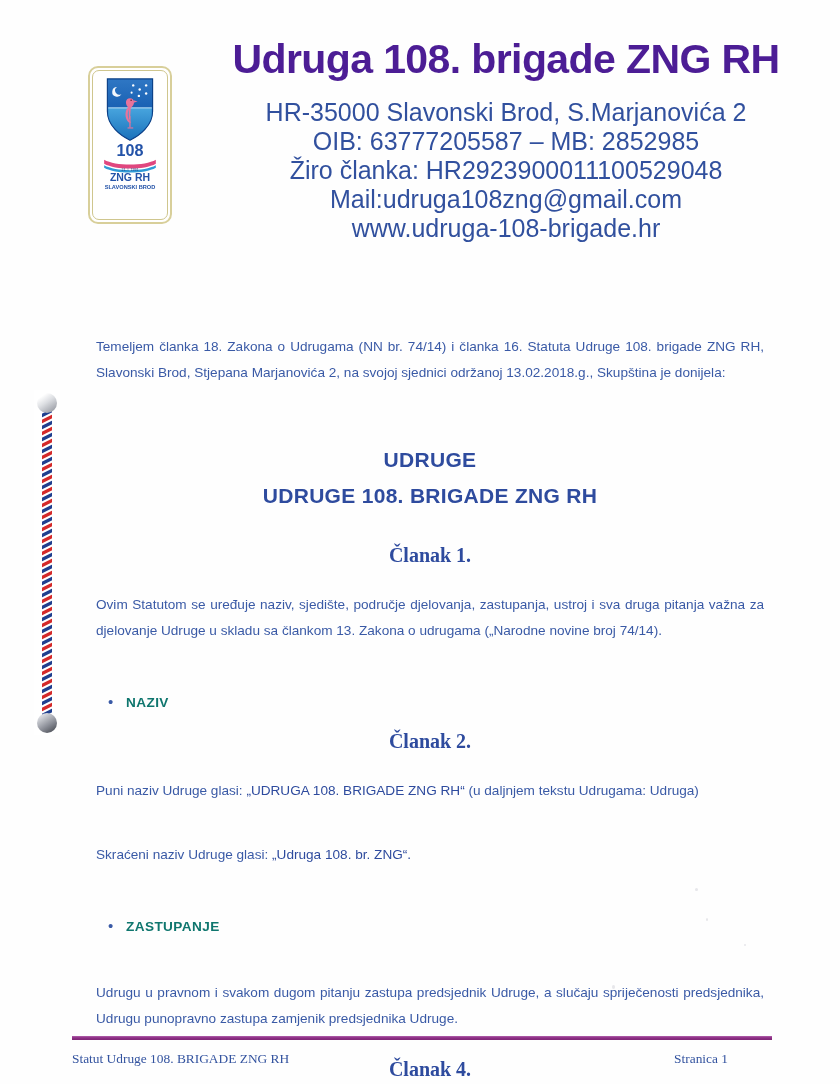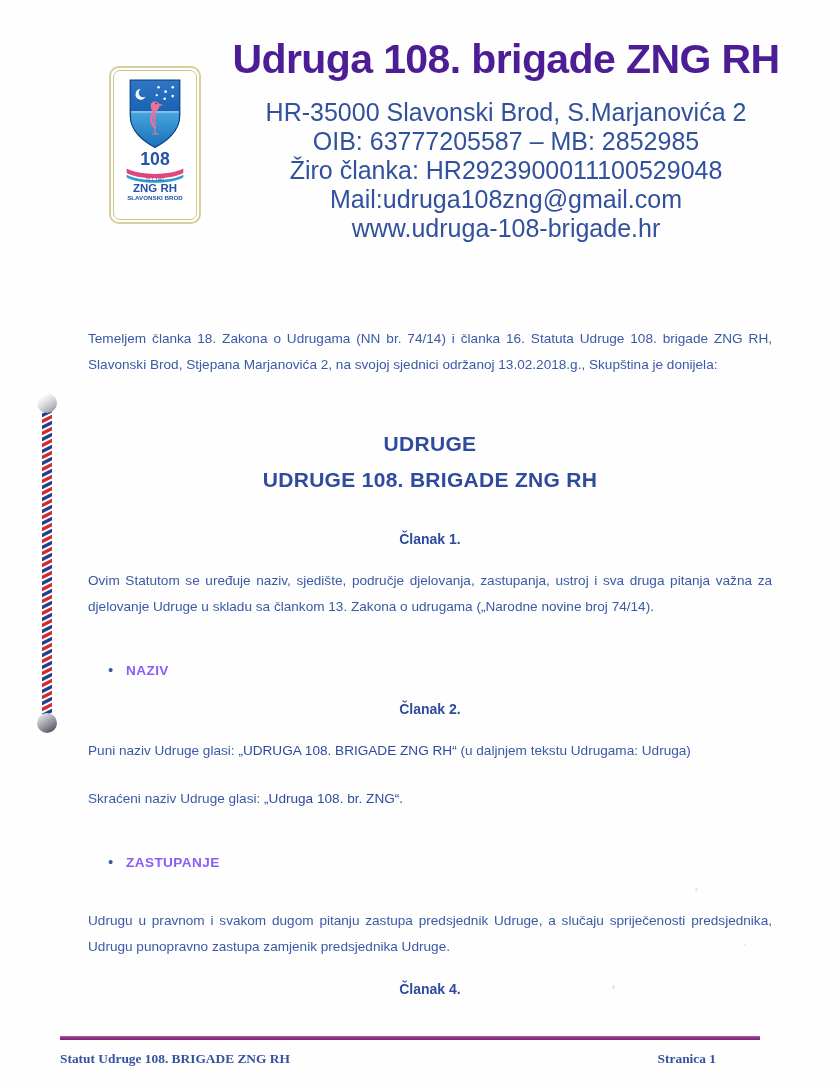--- a/index.html
+++ b/index.html
@@ -29,23 +29,22 @@
     top: 30px;
     left: 0;
     width: 840px;
     height: 230px;
   }
 
   .logo {
     position: absolute;
     left: 88px;
     top: 36px;
-    width: 92px;
+    width: 84px;
     height: 158px;
-    margin-left: 21px;
   }
   .logo-frame {
     position: absolute;
     inset: 0;
     border: 2px solid #d8cf9a;
     border-radius: 10px;
     background: #ffffff;
     box-sizing: border-box;
   }
   .logo-frame-inner {
@@ -99,78 +98,78 @@
     top: 322px;
     width: 692px;
     color: #3a5aa6;
   }
 
   .para {
     font-size: 13.6px;
     line-height: 26px;
     text-align: justify;
     text-justify: inter-word;
-    margin: 4px;
+    margin: 12px;
   }
 
   .spacer-sm { height: 14px; }
   .spacer-md { height: 30px; }
   .spacer-lg { height: 44px; }
 
   .doc-title {
     text-align: center;
     font-size: 21px;
     font-weight: bold;
     color: #2e4b9e;
     line-height: 36px;
     letter-spacing: 0.3px;
   }
 
   .article-head {
     text-align: center;
-    font-size: 14px;
+    font-size: 20px;
     font-weight: bold;
     color: #2e4b9e;
     line-height: 22px;
+    font-family: Liberation Serif, serif;
   }
 
   .bullet-row {
     display: flex;
     align-items: baseline;
     margin: 0;
     padding-left: 24px;
   }
   .bullet-dot {
     width: 18px;
     font-size: 15px;
     line-height: 26px;
     color: #3a5aa6;
     flex: 0 0 18px;
   }
   .bullet-label {
     font-size: 13.6px;
     font-weight: bold;
-    color: #8b5cf6;
+    color: #0f766e;
     line-height: 26px;
     letter-spacing: 0.4px;
     margin-top: 20px;
   }
 
   .para b, .para strong {
     font-weight: normal;
     color: #2e4b9e;
   }
 
   
   .footer {
     position: absolute;
-    left: 60px;
+    left: 72px;
     top: 1036px;
     width: 700px;
-    font-weight: bold;
   }
   .footer-rule {
     height: 4px;
     width: 700px;
     background: linear-gradient(to bottom, #b163ad 0%, #8e2f85 45%, #7e2676 100%);
   }
   .footer-row {
     display: flex;
     justify-content: space-between;
     align-items: baseline;

